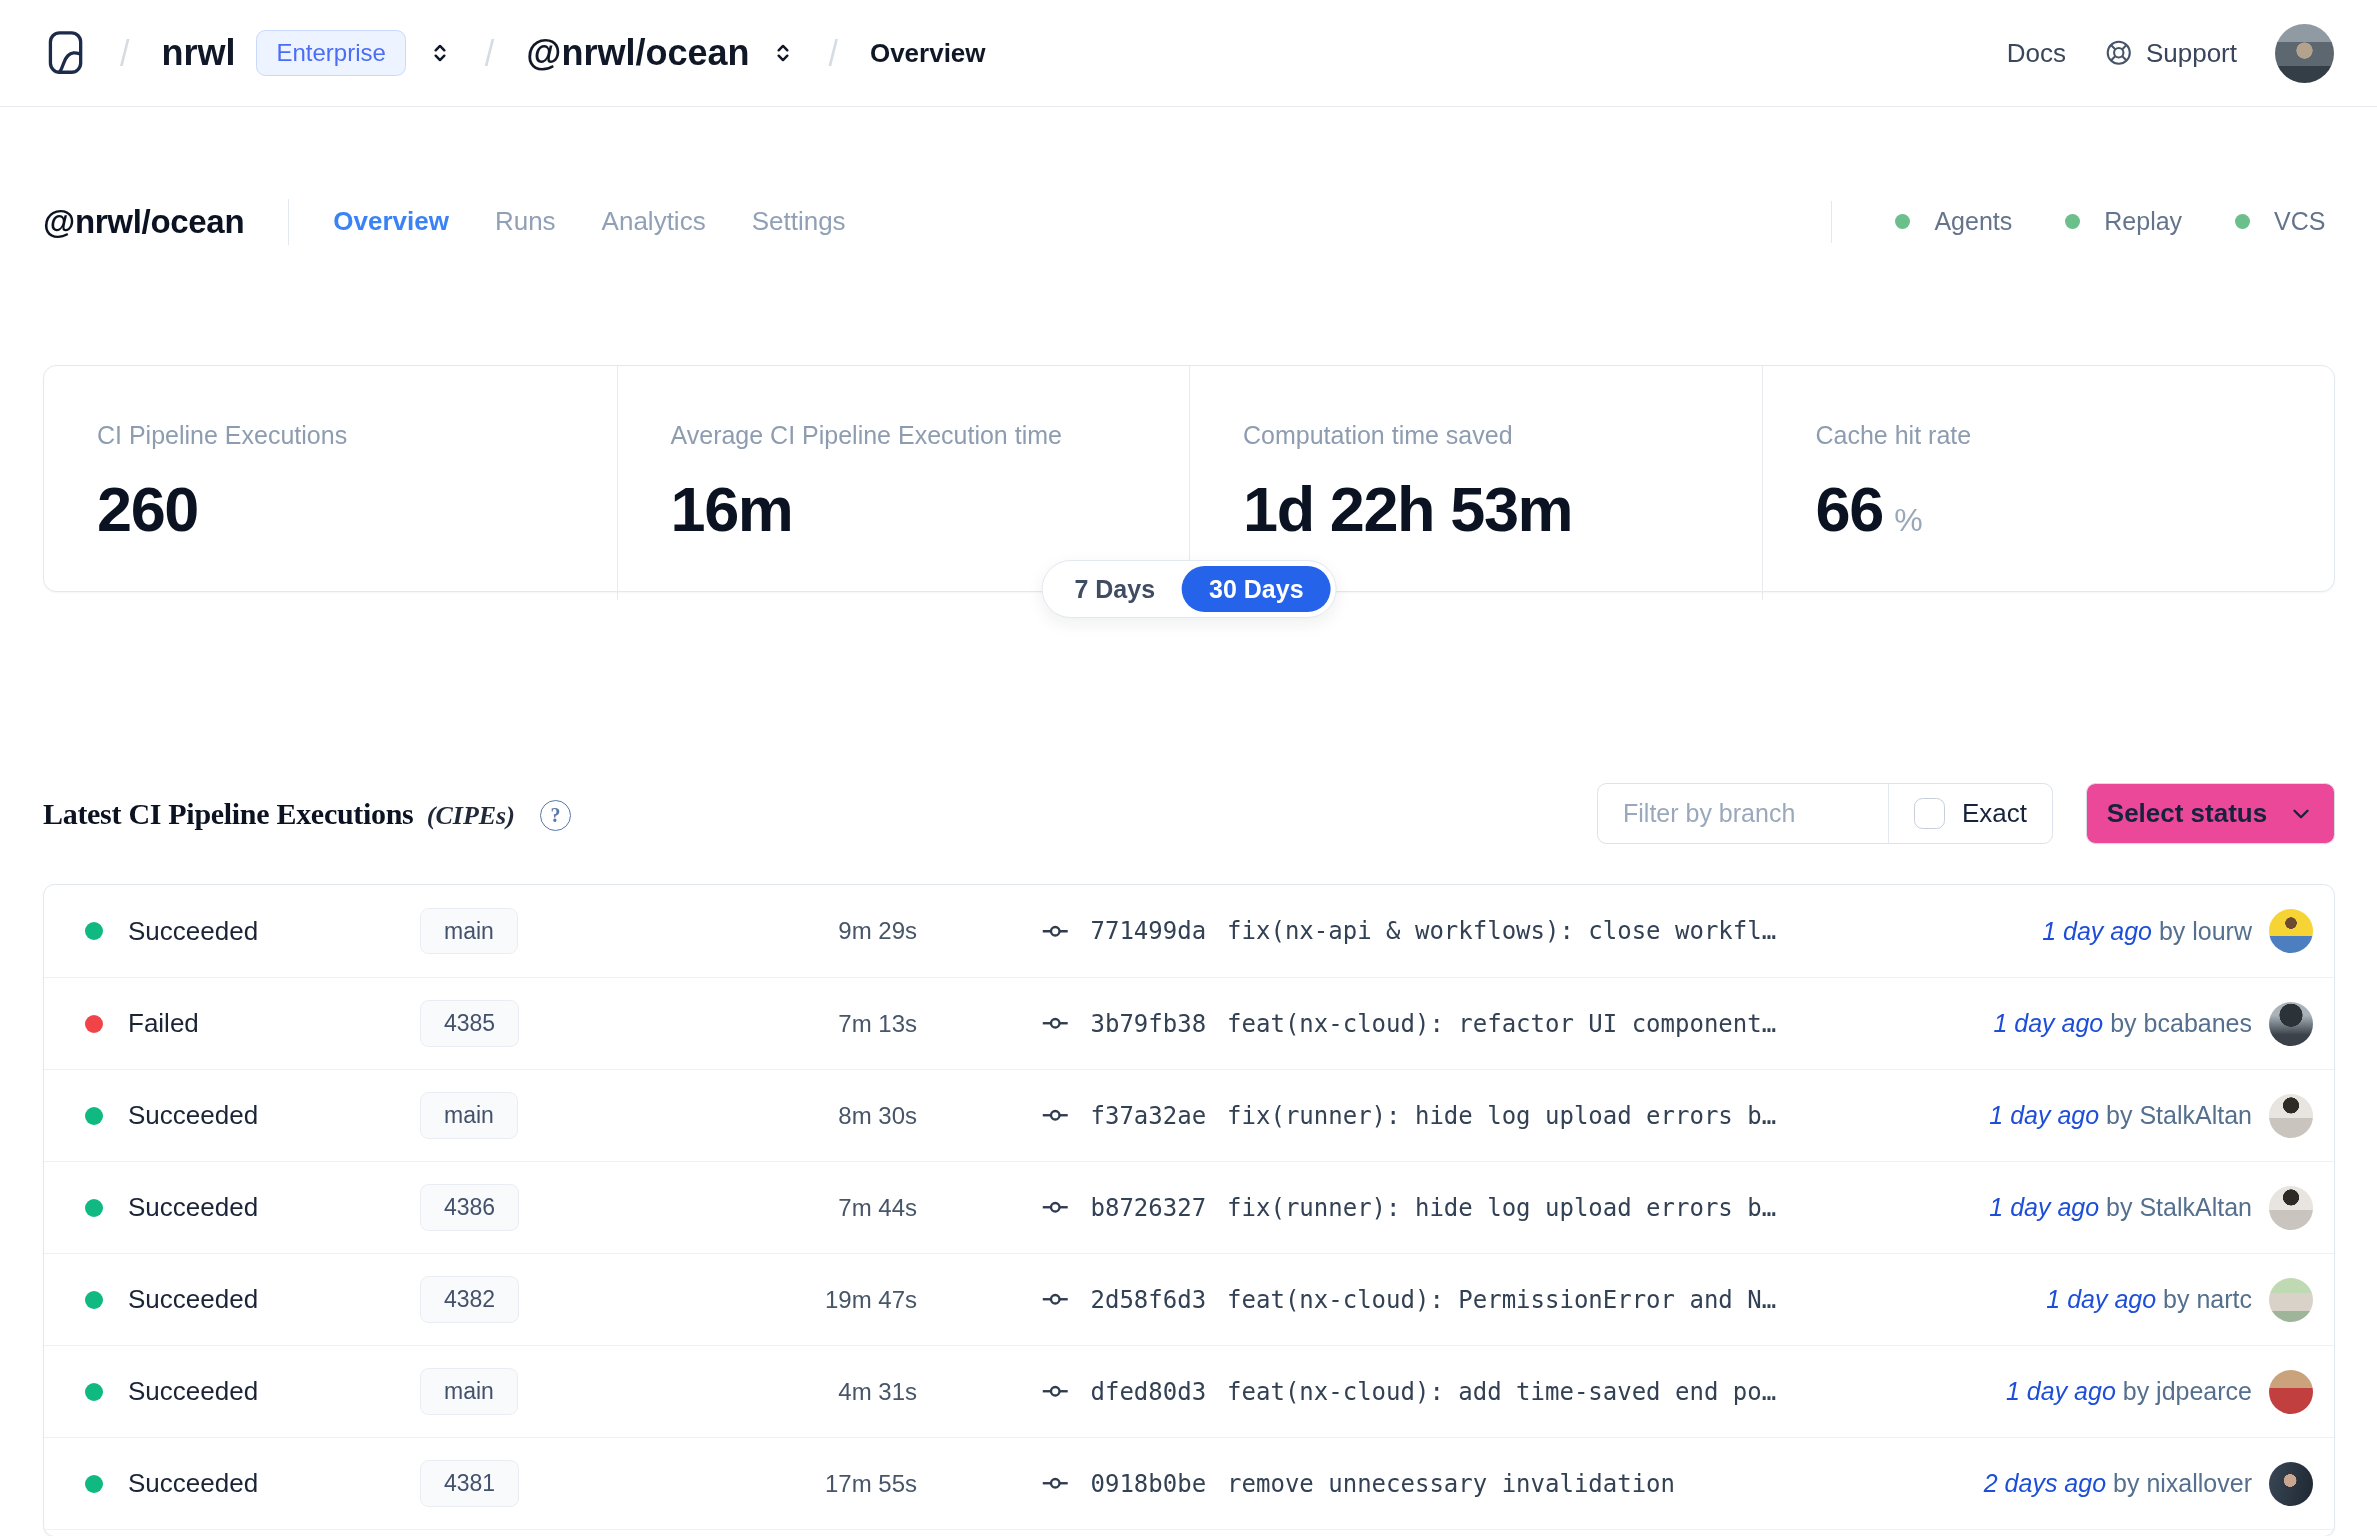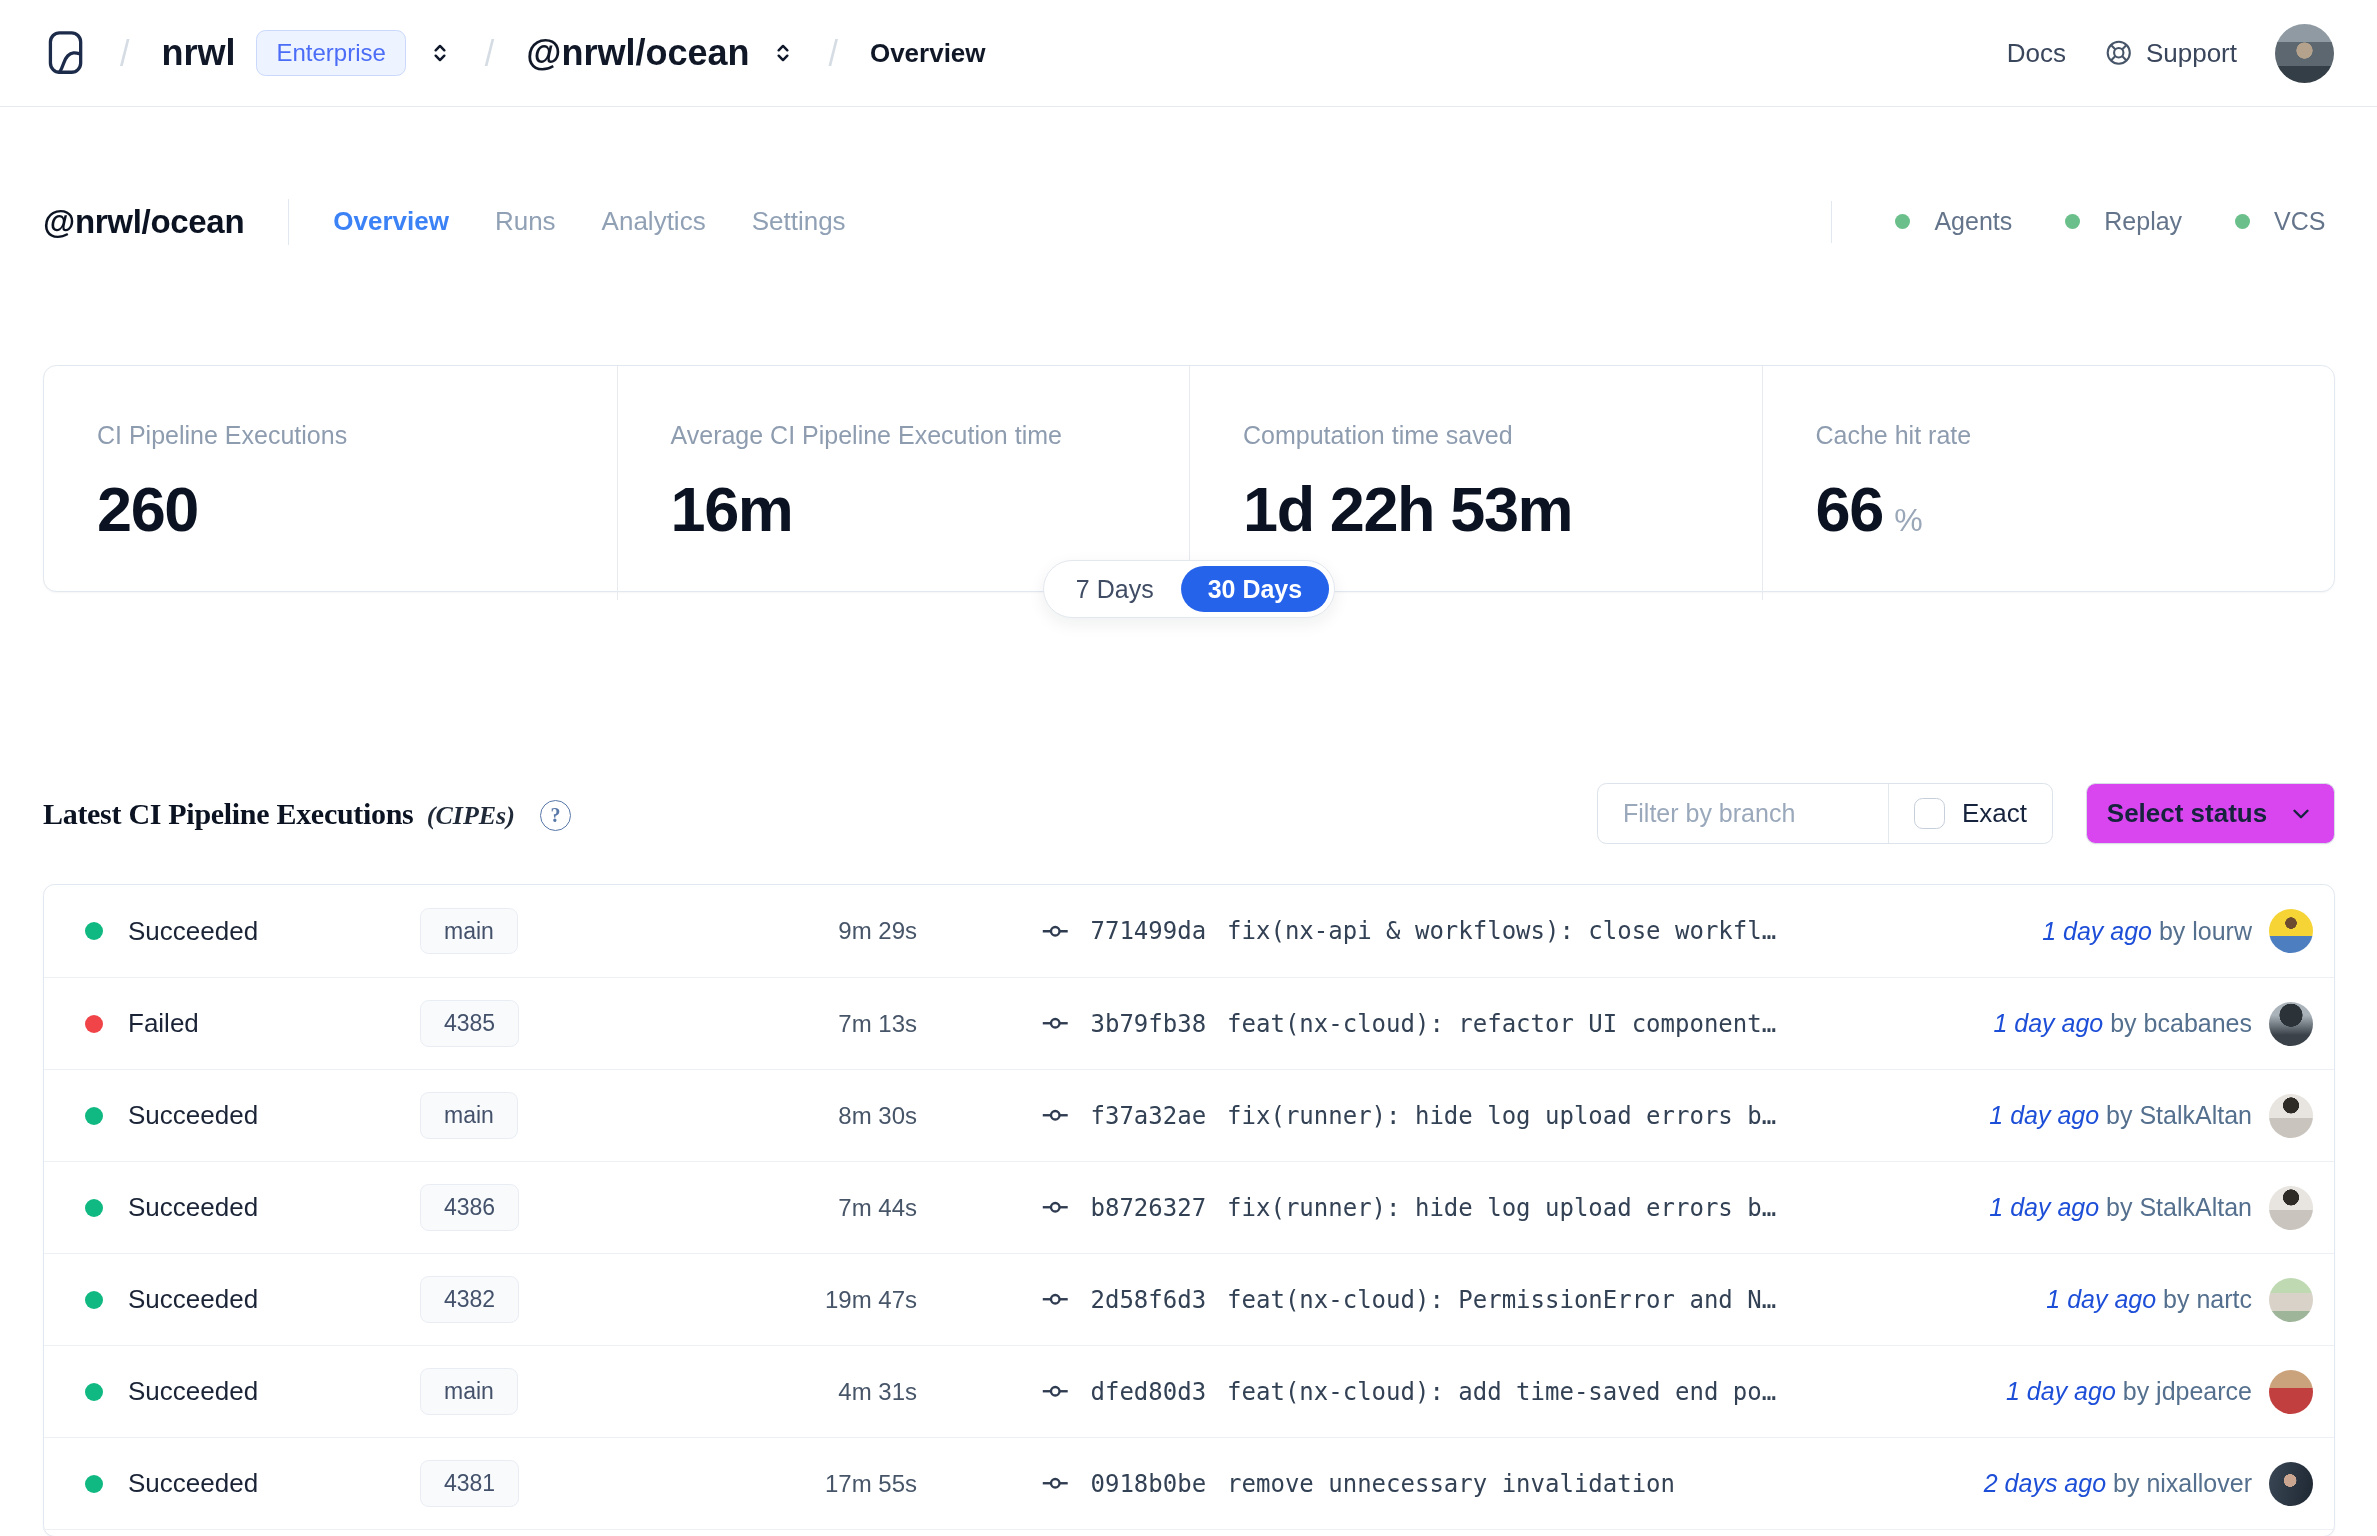--- a/index.html
+++ b/index.html
@@ -50,21 +50,21 @@
   .stat-cell + .stat-cell { border-left:1px solid #e7ebf0; }
   .stat-label { font-size:25px; font-weight:500; color:#8e9cb0; }
   .stat-value { margin-top:23px; font-size:63px; font-weight:800; color:#0b1322;
     letter-spacing:-1.4px; display:flex; align-items:baseline; gap:11.4px; }
   .stat-unit { font-size:32px; font-weight:500; color:#9aa7b8; letter-spacing:0; }
 
   .range-toggle { position:absolute; left:50%; bottom:-27px; transform:translateX(-50%);
     background:#fff; border:1px solid #e3e8ee; border-radius:950px; padding:4.8px;
     display:flex; align-items:center; box-shadow:0 5.7px 17px rgba(15,23,42,.07); }
   .toggle-option { font-size:25px; padding:8.6px 27px; border-radius:950px; cursor:pointer; }
-  .toggle-option.inactive { color:#3f4c63; font-weight:400; }
+  .toggle-option.inactive { color:#3f4c63; font-weight:700; }
   .toggle-option.active { background:#2563eb; color:#fff; font-weight:700; }
 
   
   .section-row { margin-top:190px; display:flex; align-items:center; height:63px; }
   .section-title-group { display:flex; align-items:flex-end;font-family:Liberation Serif, serif; }
   .section-title { font-size:30px; font-weight:700; color:#0b1322; letter-spacing:-0.3px; }
   .section-sub { font-size:26px; font-style:italic; font-weight:600; color:#1f2937; margin-left:13.3px; }
   .help { width:31px; height:31px; border:1.9px solid #5878a8; border-radius:50%; color:#5878a8;
     font-size:20px; font-weight:700; display:flex; align-items:center; justify-content:center;
     margin-left:25px; cursor:pointer; }
@@ -72,21 +72,21 @@
   .filter-group { width:456px; display:flex; align-items:center; background:#fff;
     border:1px solid #dce3ea; border-radius:9.5px; overflow:hidden; }
   .filter-input { flex:1; border:none; outline:none; font-size:25px; padding:0 25px;
     color:#1e293b; font-family:"Liberation Sans", sans-serif; min-width:0; }
   .filter-input::placeholder { color:#9aa8bb; }
   .fg-div { width:1px; align-self:stretch; background:#e3e8ee; }
   .exact-area { display:flex; align-items:center; gap:17px; padding:0 25px; }
   .checkbox { width:31px; height:31px; border:1.4px solid #c6cfda; border-radius:8.6px;
     background:#fff; cursor:pointer; }
   .exact-label { font-size:26px; font-weight:500; color:#16233d; }
-  .select-status { width:249px; background:#d946ef; border:1px solid #d7dee6; border-radius:9.5px;
+  .select-status { width:249px; background:#ec4899; border:1px solid #d7dee6; border-radius:9.5px;
     display:flex; align-items:center; justify-content:center; gap:21px; font-size:26px;
     font-weight:600; color:#16233d; cursor:pointer; box-shadow:0 1px 1.9px rgba(15,23,42,.04);
     font-family:"Liberation Sans", sans-serif; }
 
   
   .table { margin-top:39px; height:653px; border:1px solid #e2e8f0; border-radius:11.4px;
     background:#fff; overflow:hidden; box-shadow:0 1px 1.9px rgba(15,23,42,.04); }
   .row { display:flex; align-items:center; height:92px; padding:0 21px 0 41px; cursor:pointer; }
   .row + .row { border-top:1px solid #edf1f6; }
   .cell-status { width:335px; display:flex; align-items:center; gap:25px; }

